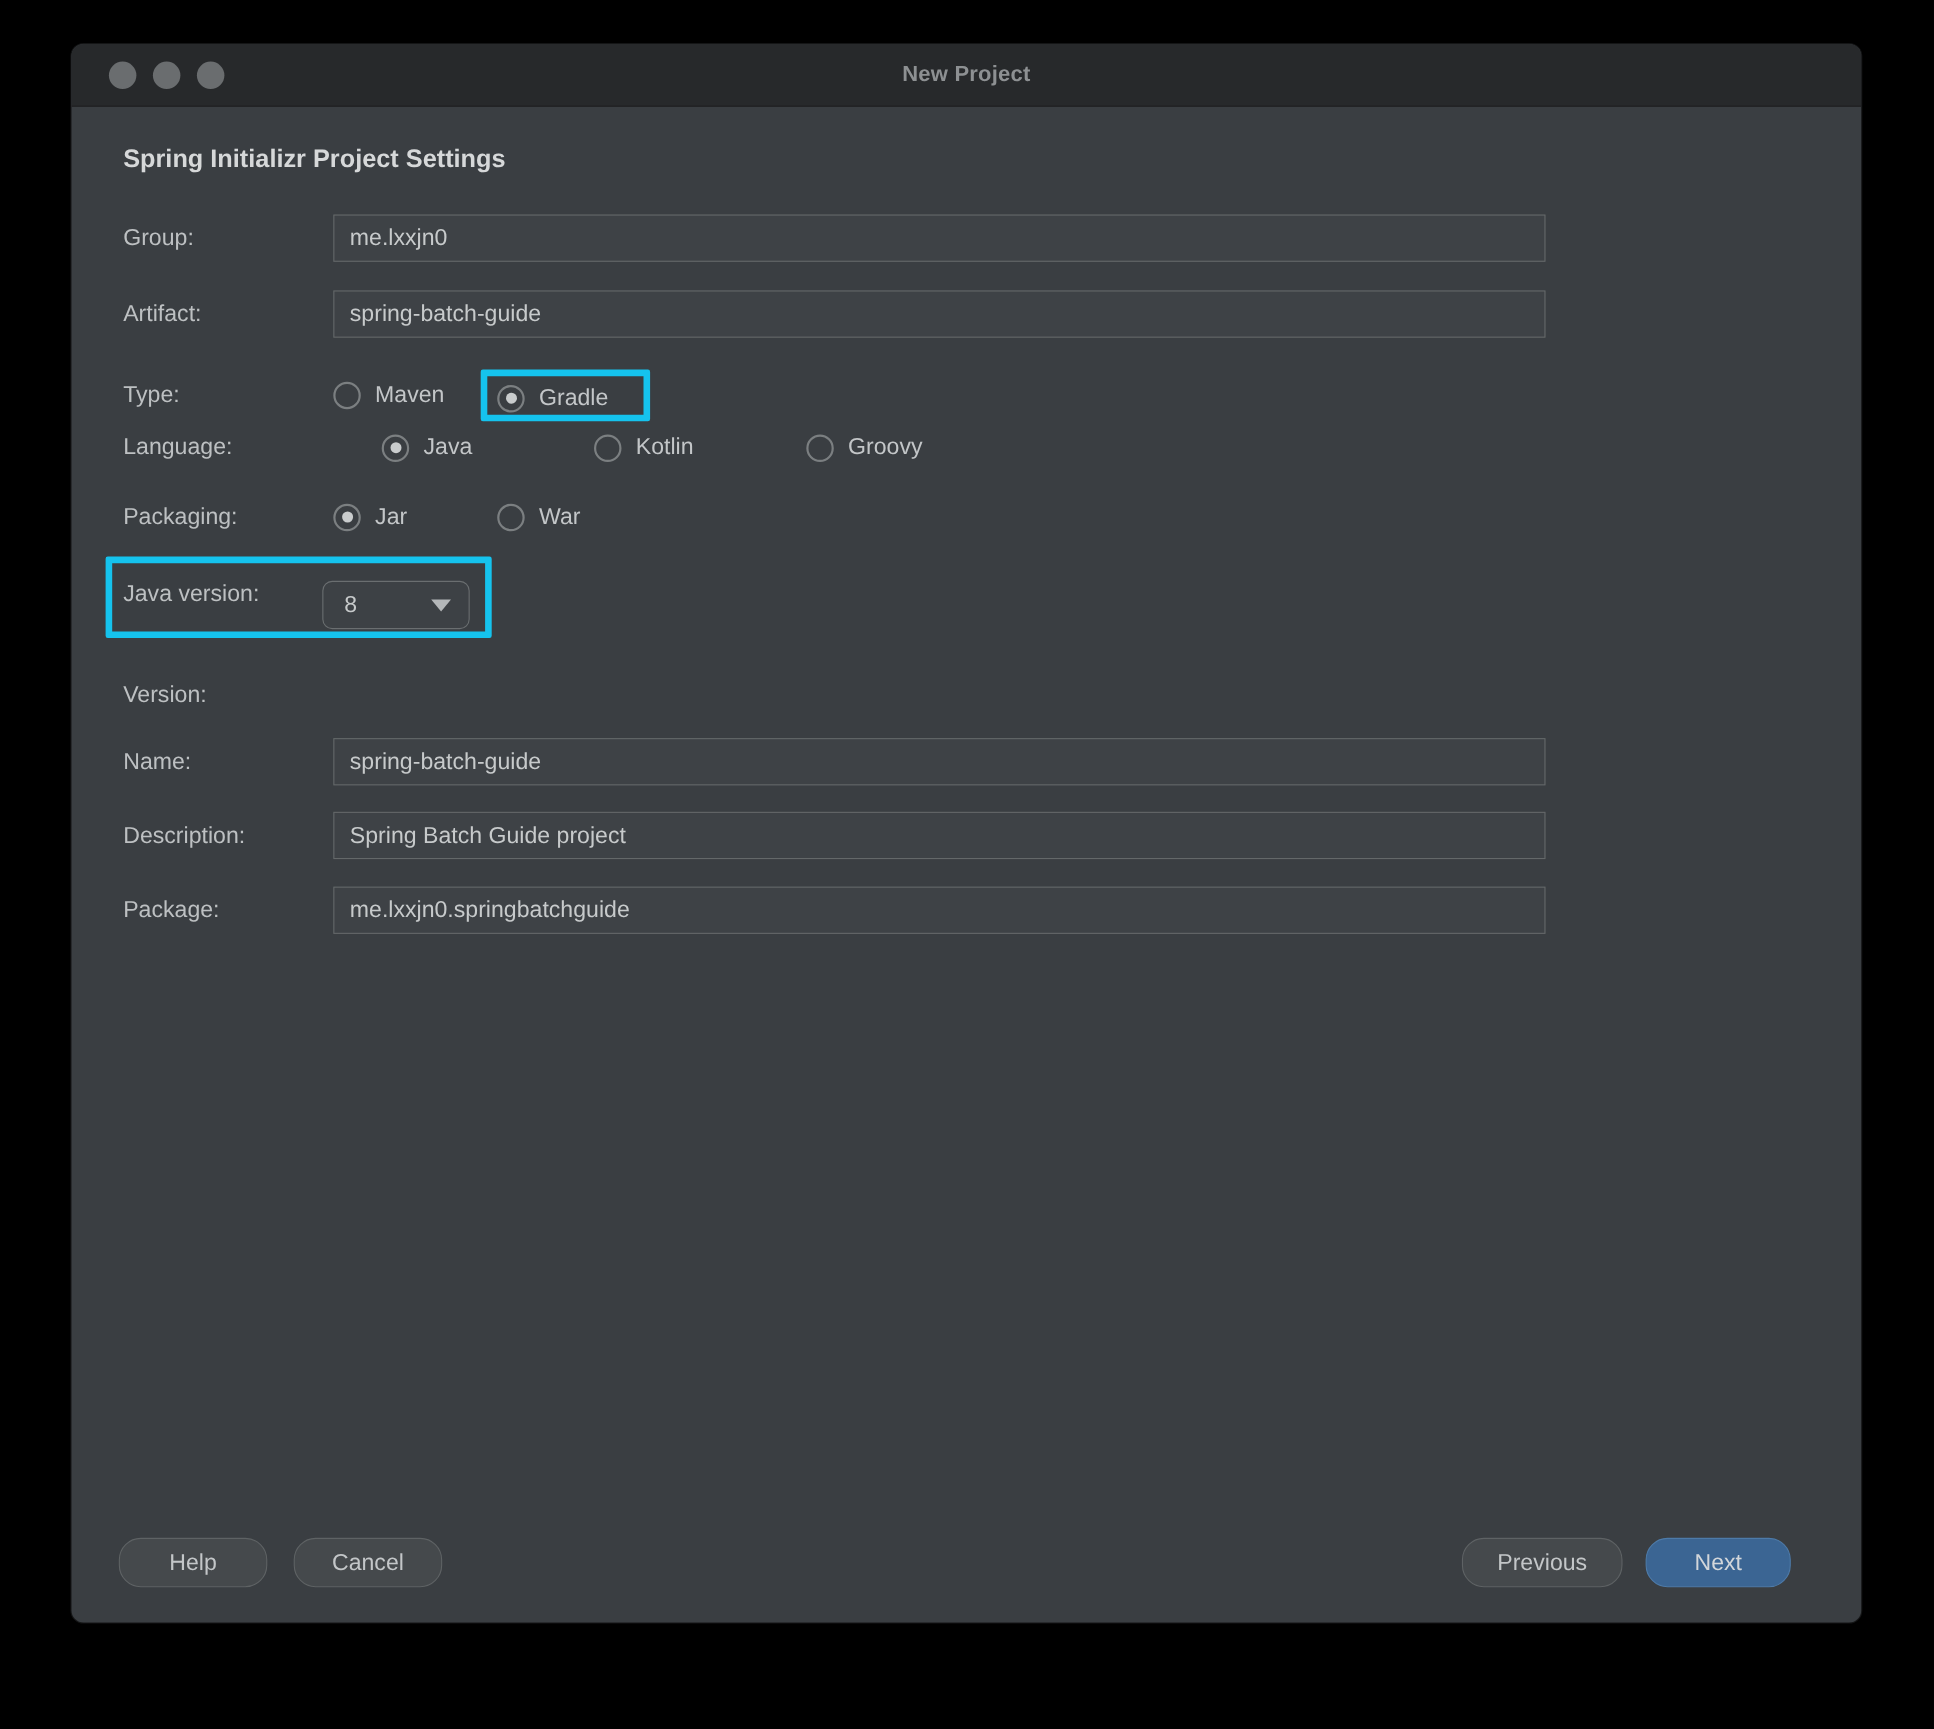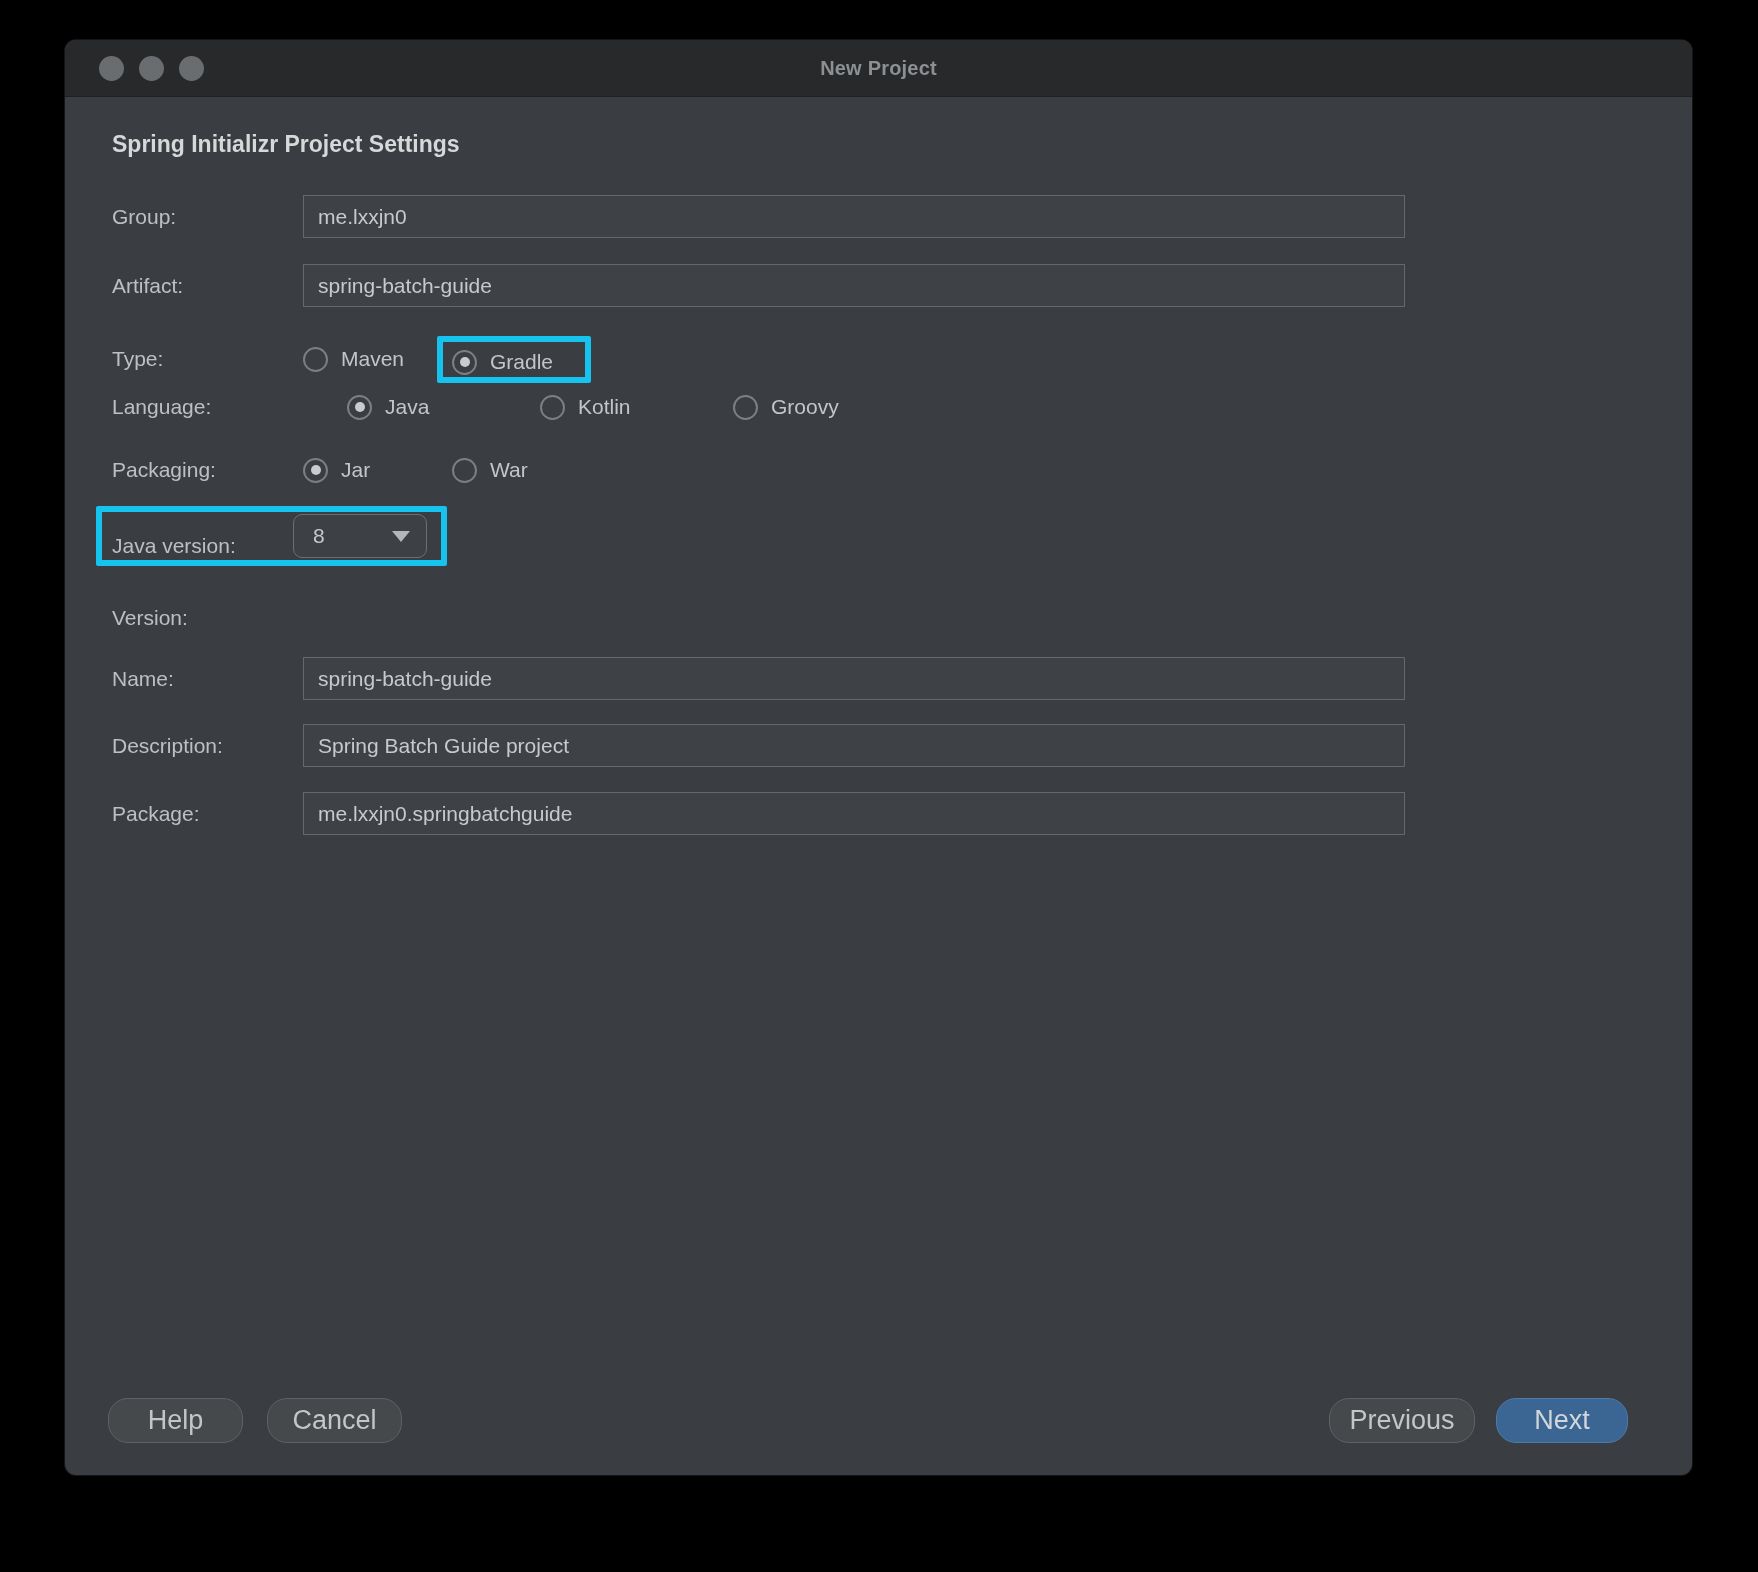--- a/index.html
+++ b/index.html
@@ -53,41 +53,41 @@
   
   .hl-inline {
     border:6px solid #15c3ee; border-radius:2px;
     padding:8px 0 2px 9px; margin:-14px 0 -14px -15px;
     display:flex; align-items:flex-end;
   }
   .hl-inline .radio-item { width:133px; flex:0 0 133px; }
 
   
   .jv-box {
-    display:inline-flex; align-items:flex-end;
+    display:inline-flex; align-items:flex-start;
     border:6px solid #15c3ee; border-radius:2px;
-    padding:2px 14px 2px 10px; margin-left:-16px; margin-top:21px;
+    padding:16px 14px 2px 10px; margin-left:-16px; margin-top:21px;
   }
   .jv-box .row-label { width:181px; flex:0 0 181px; }
   .dropdown {
     width:134px; height:44px; border:1px solid #6a6e70; border-radius:9px;
     background:#3d4145; display:flex; align-items:center; justify-content:space-between;
     padding:0 16px 0 19px; cursor:default;
   }
   .dropdown-value { font-size:21px; color:#c6c9ca; }
   .dropdown-arrow { width:0; height:0; border-left:9px solid transparent; border-right:9px solid transparent; border-top:11px solid #b4b7b9; }
 
   
   .footer {
     position:absolute; left:43px; right:64px; bottom:32px;
     display:flex; align-items:center;
   }
   .btn {
     height:45px; border-radius:20px; background:#45494c; border:1px solid #5e6264;
-    color:#c3c6c8; font-size:27px; font-family:"Liberation Sans","DejaVu Sans",sans-serif;
+    color:#c3c6c8; font-size:21px; font-family:"Liberation Sans","DejaVu Sans",sans-serif;
     display:flex; align-items:center; justify-content:center; cursor:default;margin-top:36px;
   }
   .btn-help { width:135px; }
   .btn-cancel { width:135px; margin-left:24px; }
   .spacer { flex:1; }
   .btn-previous { width:146px; }
   .btn-next { width:132px; margin-left:21px; background:#3b6593; border-color:#4d7aa8; color:#d2d6da; }
 </style>
 </head>
 <body>

